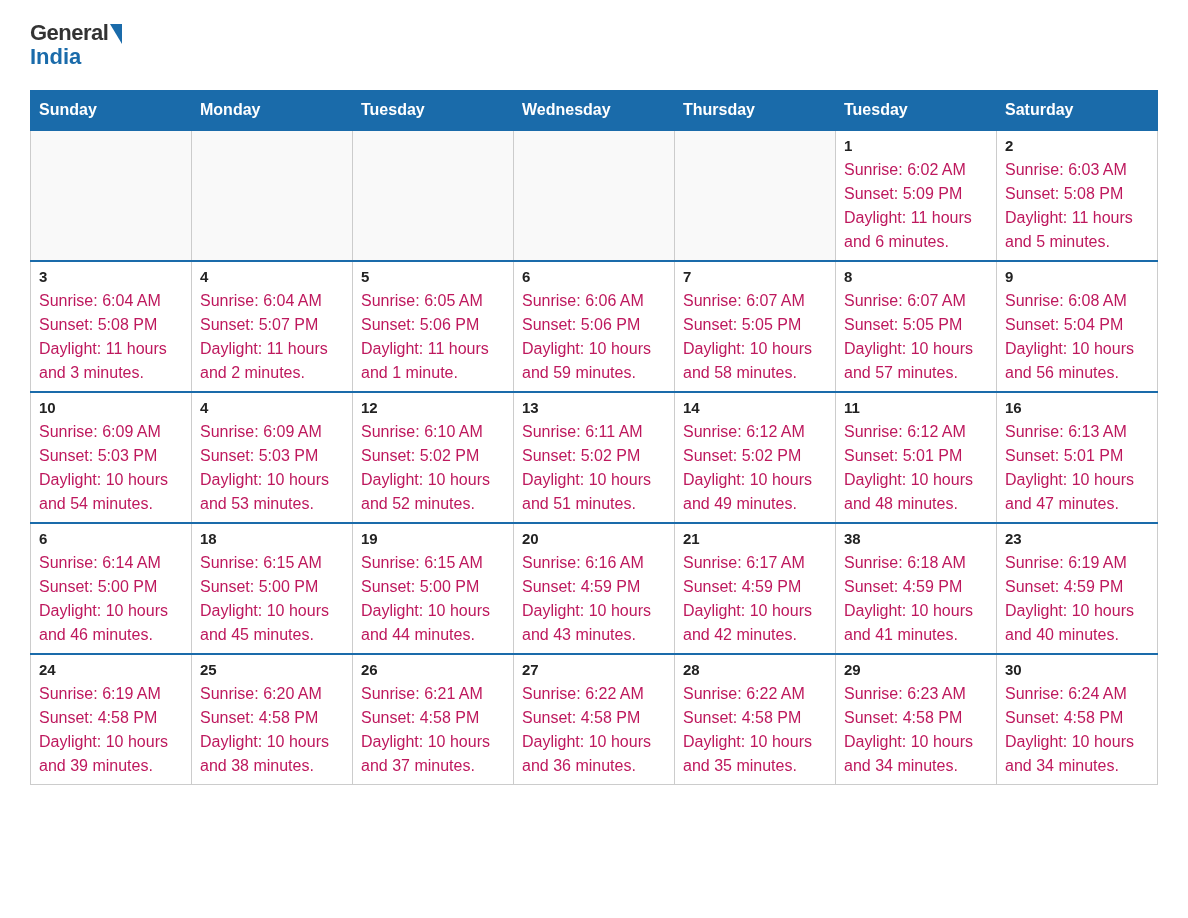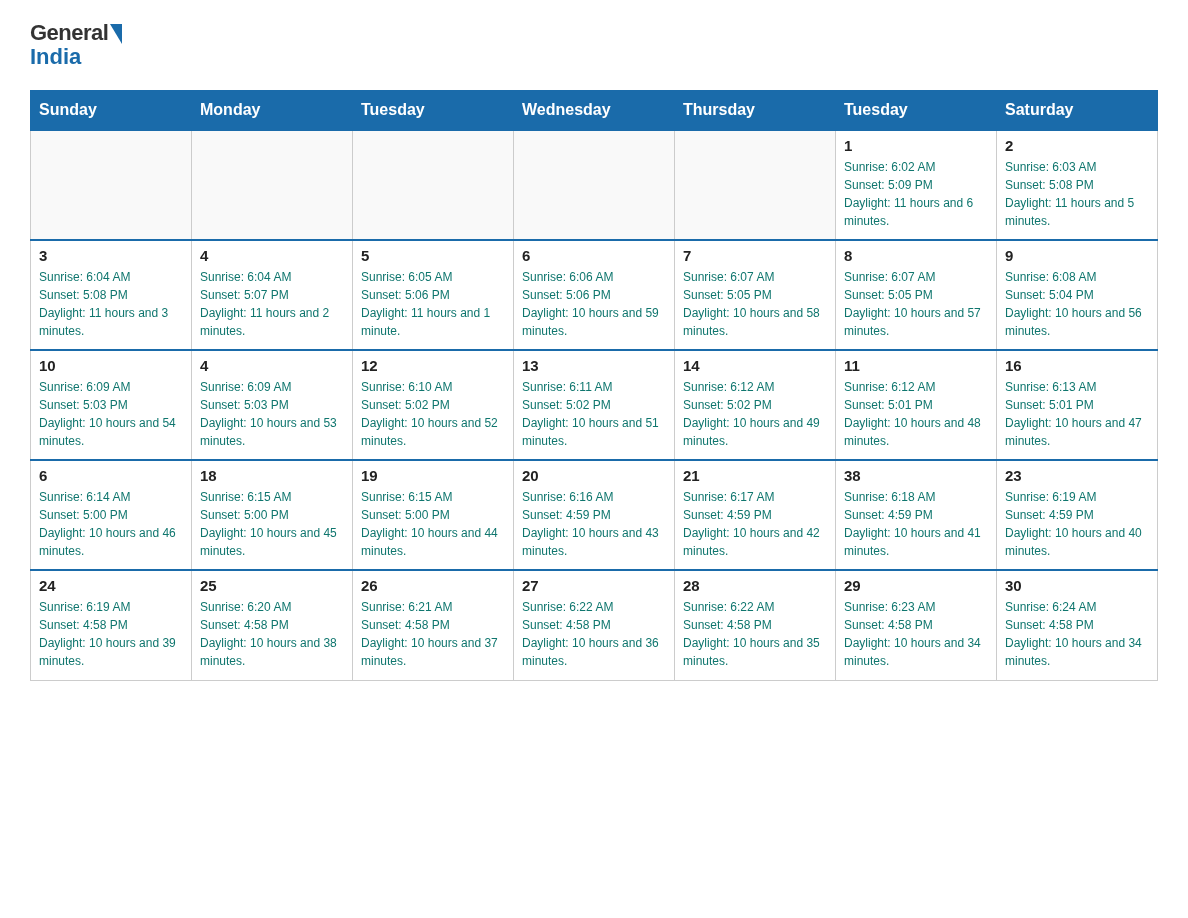--- a/index.html
+++ b/index.html
@@ -83,22 +83,22 @@
       border-top: 2px solid #1a6baa;
     }
     .day-number {
       font-size: 15px;
       font-weight: bold;
       color: #222;
       display: block;
       margin-bottom: 4px;
     }
     .day-info {
-      font-size: 12px;
-      color: #0f766e;
+      font-size: 16px;
+      color: #be185d;
       line-height: 1.5;
     }
     .empty-cell {
       background: #f9f9f9;
     }
   </style>
 </head>
 <body>
 
 <div class="header">

